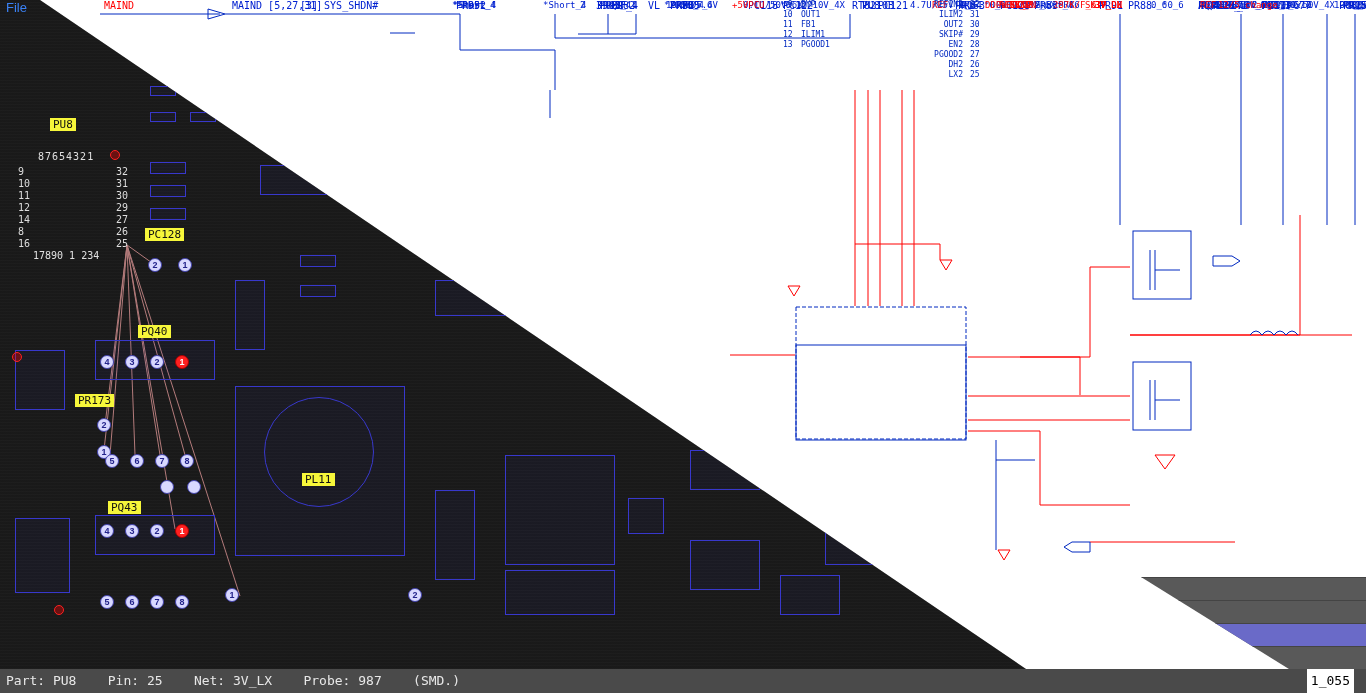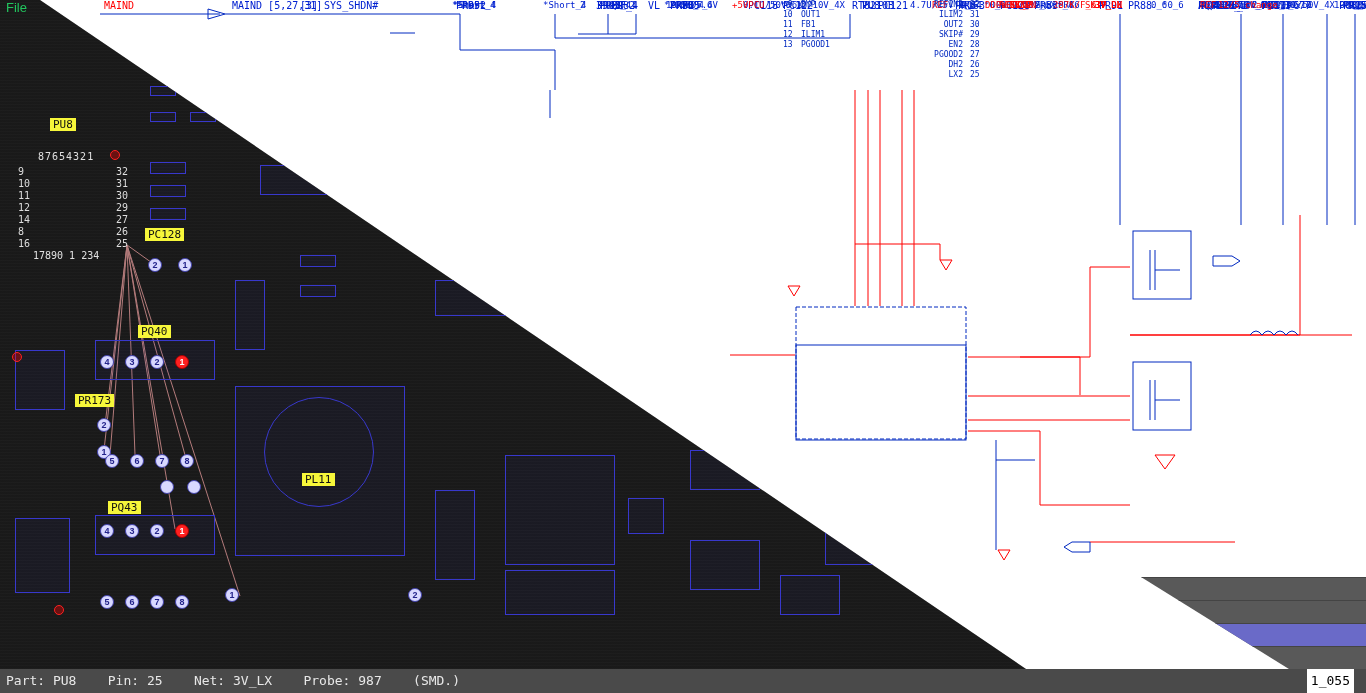--- a/index.html
+++ b/index.html
@@ -29,21 +29,21 @@
     font-size: 11px; font-family: monospace; padding: 0 3px;
   }
   .pin-marker {
     position: absolute; width: 14px; height: 14px; border-radius: 50%;
     background: #d8d8ff; color: #22228a; font-size: 9px; font-weight: bold;
     display: flex; align-items: center; justify-content: center; border: 1px solid #4040aa;
   }
   .pin-marker.red { background: #ff2020; color: #fff; border-color: #a00; }
   .ratsnest { stroke: #f4a4a4; stroke-width: 1; opacity: 0.7; }
   .file-tag {
-    position: absolute; left: 6px; top: 0px; color: #22c55e; font-size: 13px;
+    position: absolute; left: 6px; top: 0px; color: #3b82f6; font-size: 13px;
   }
 
   
   .sch-layer {
     position: absolute; left: 0; top: 0; right: 0; bottom: 24px;
     clip-path: polygon(40px 0, 1366px 0, 1366px 692px, 1060px 692px);
     background: #fff;
   }
   .sch-svg { position: absolute; left: 0; top: 0; width: 1366px; height: 669px; }
   .sch-text { position: absolute; font-family: monospace; color: #0000e0; }

